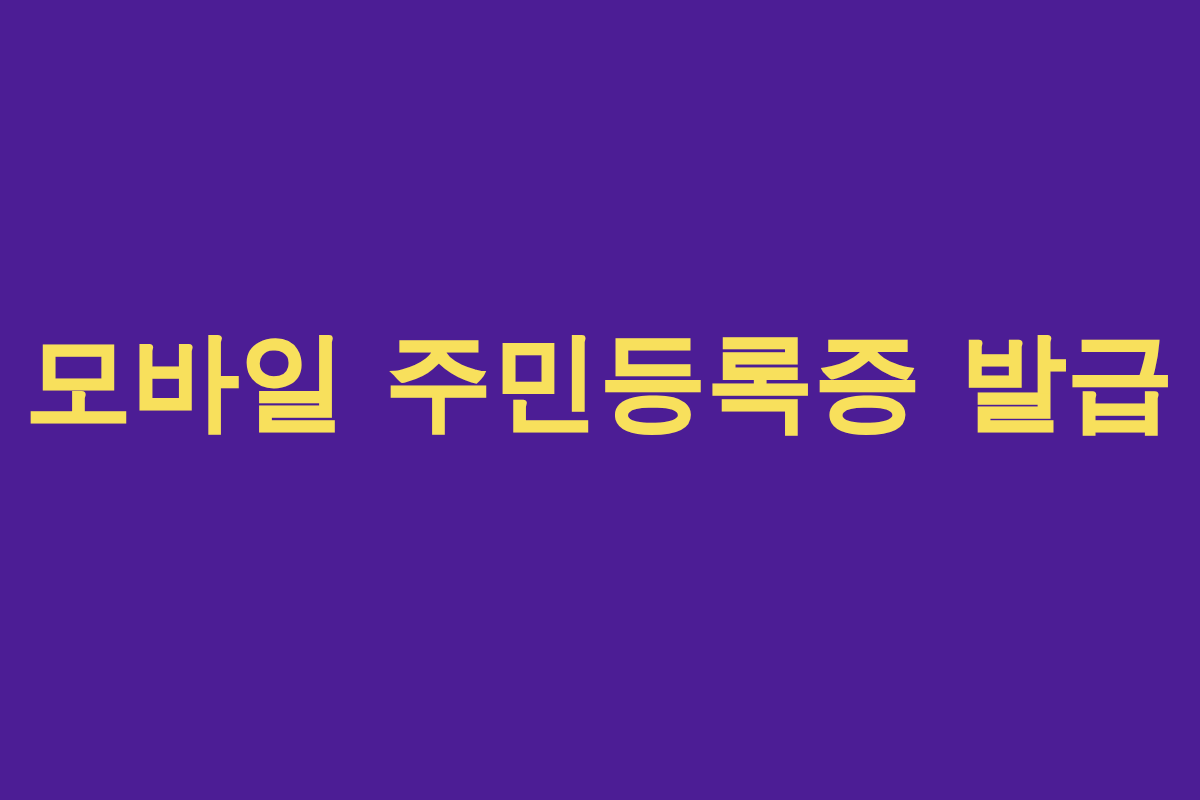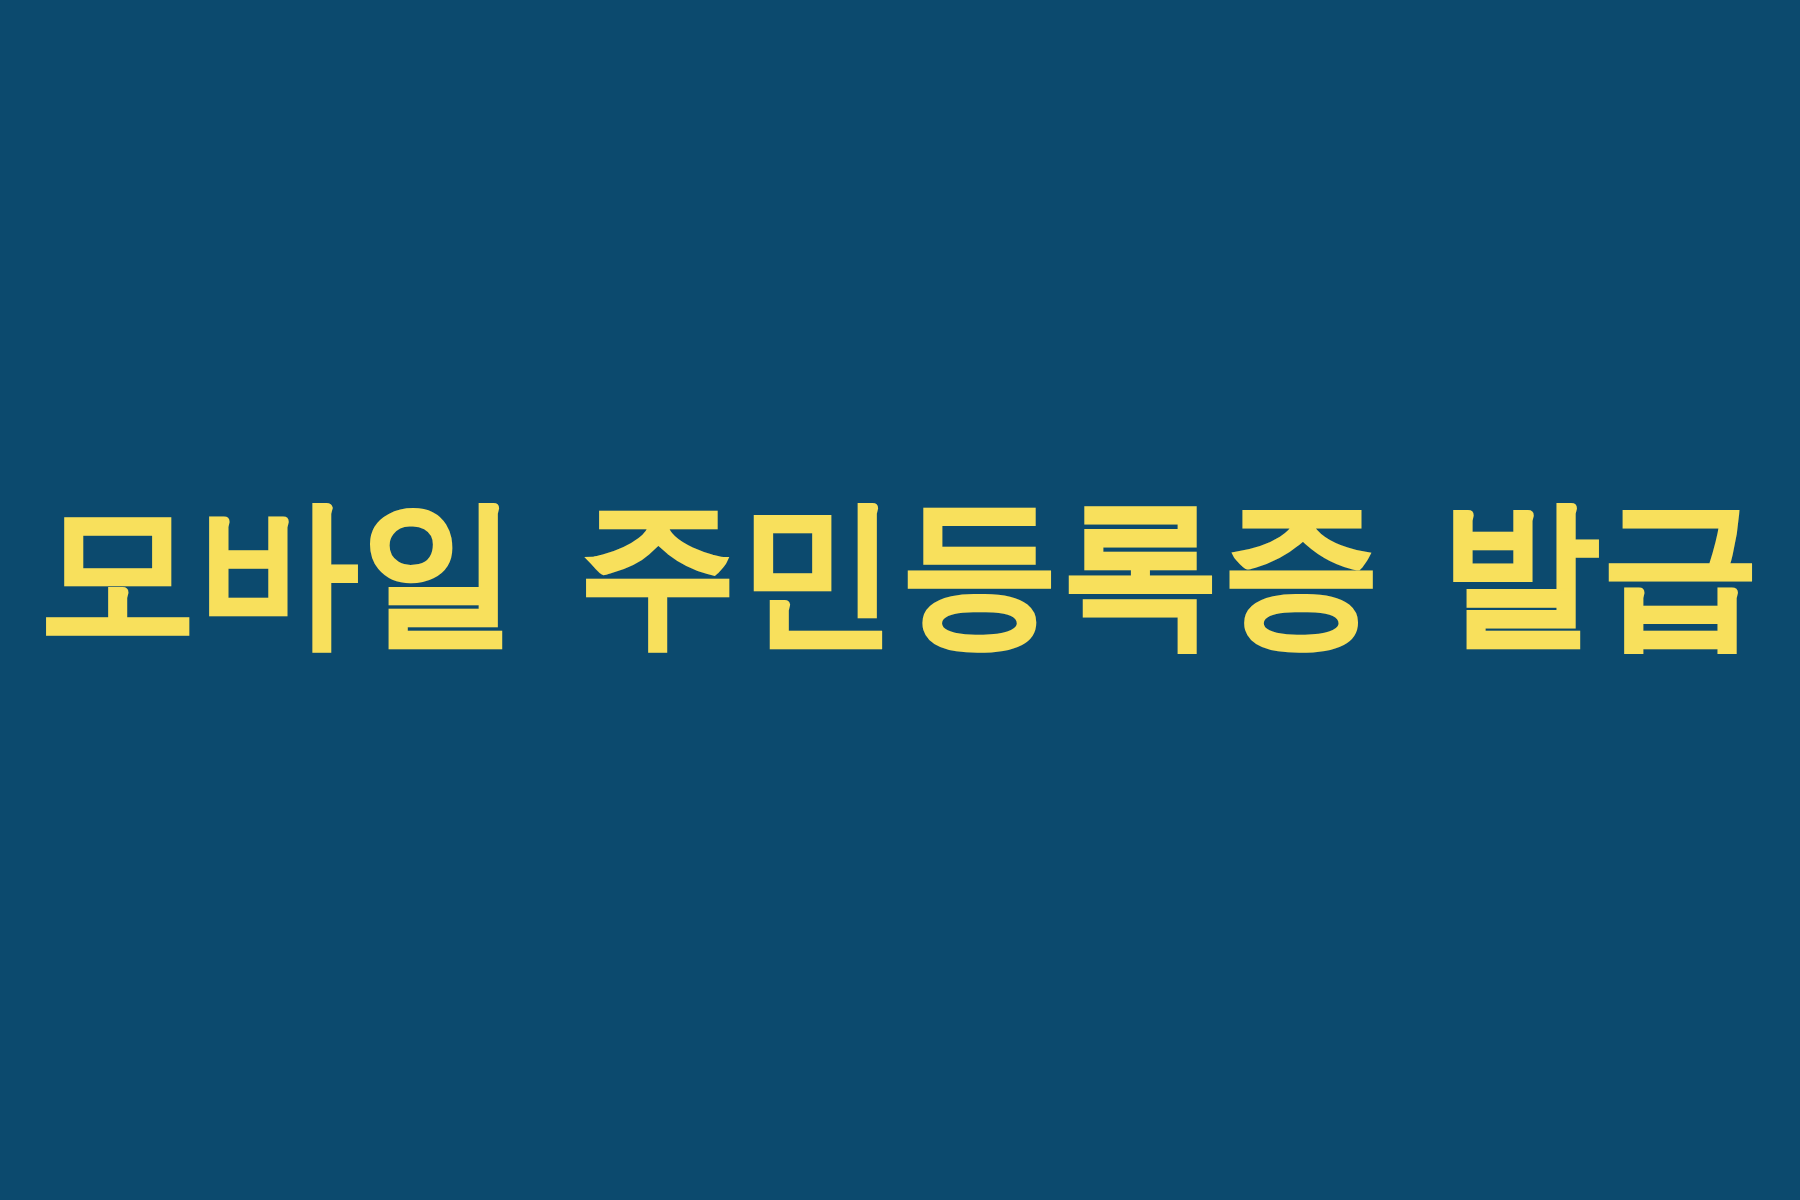--- a/index.html
+++ b/index.html
@@ -13,21 +13,21 @@
     height: 800px;
     overflow: hidden;
     font-family: "DejaVu Sans", "Liberation Sans", sans-serif;
   }
 
   .thumbnail-card {
     position: relative;
     box-sizing: border-box;
     width: 1200px;
     height: 800px;
-    background-color: #0c4a6e;
+    background-color: #4c1d95;
     display: flex;
     align-items: center;
     justify-content: center;
     overflow: hidden;
   }
 
   .title-block {
     display: flex;
     flex-direction: column;
     align-items: center;

